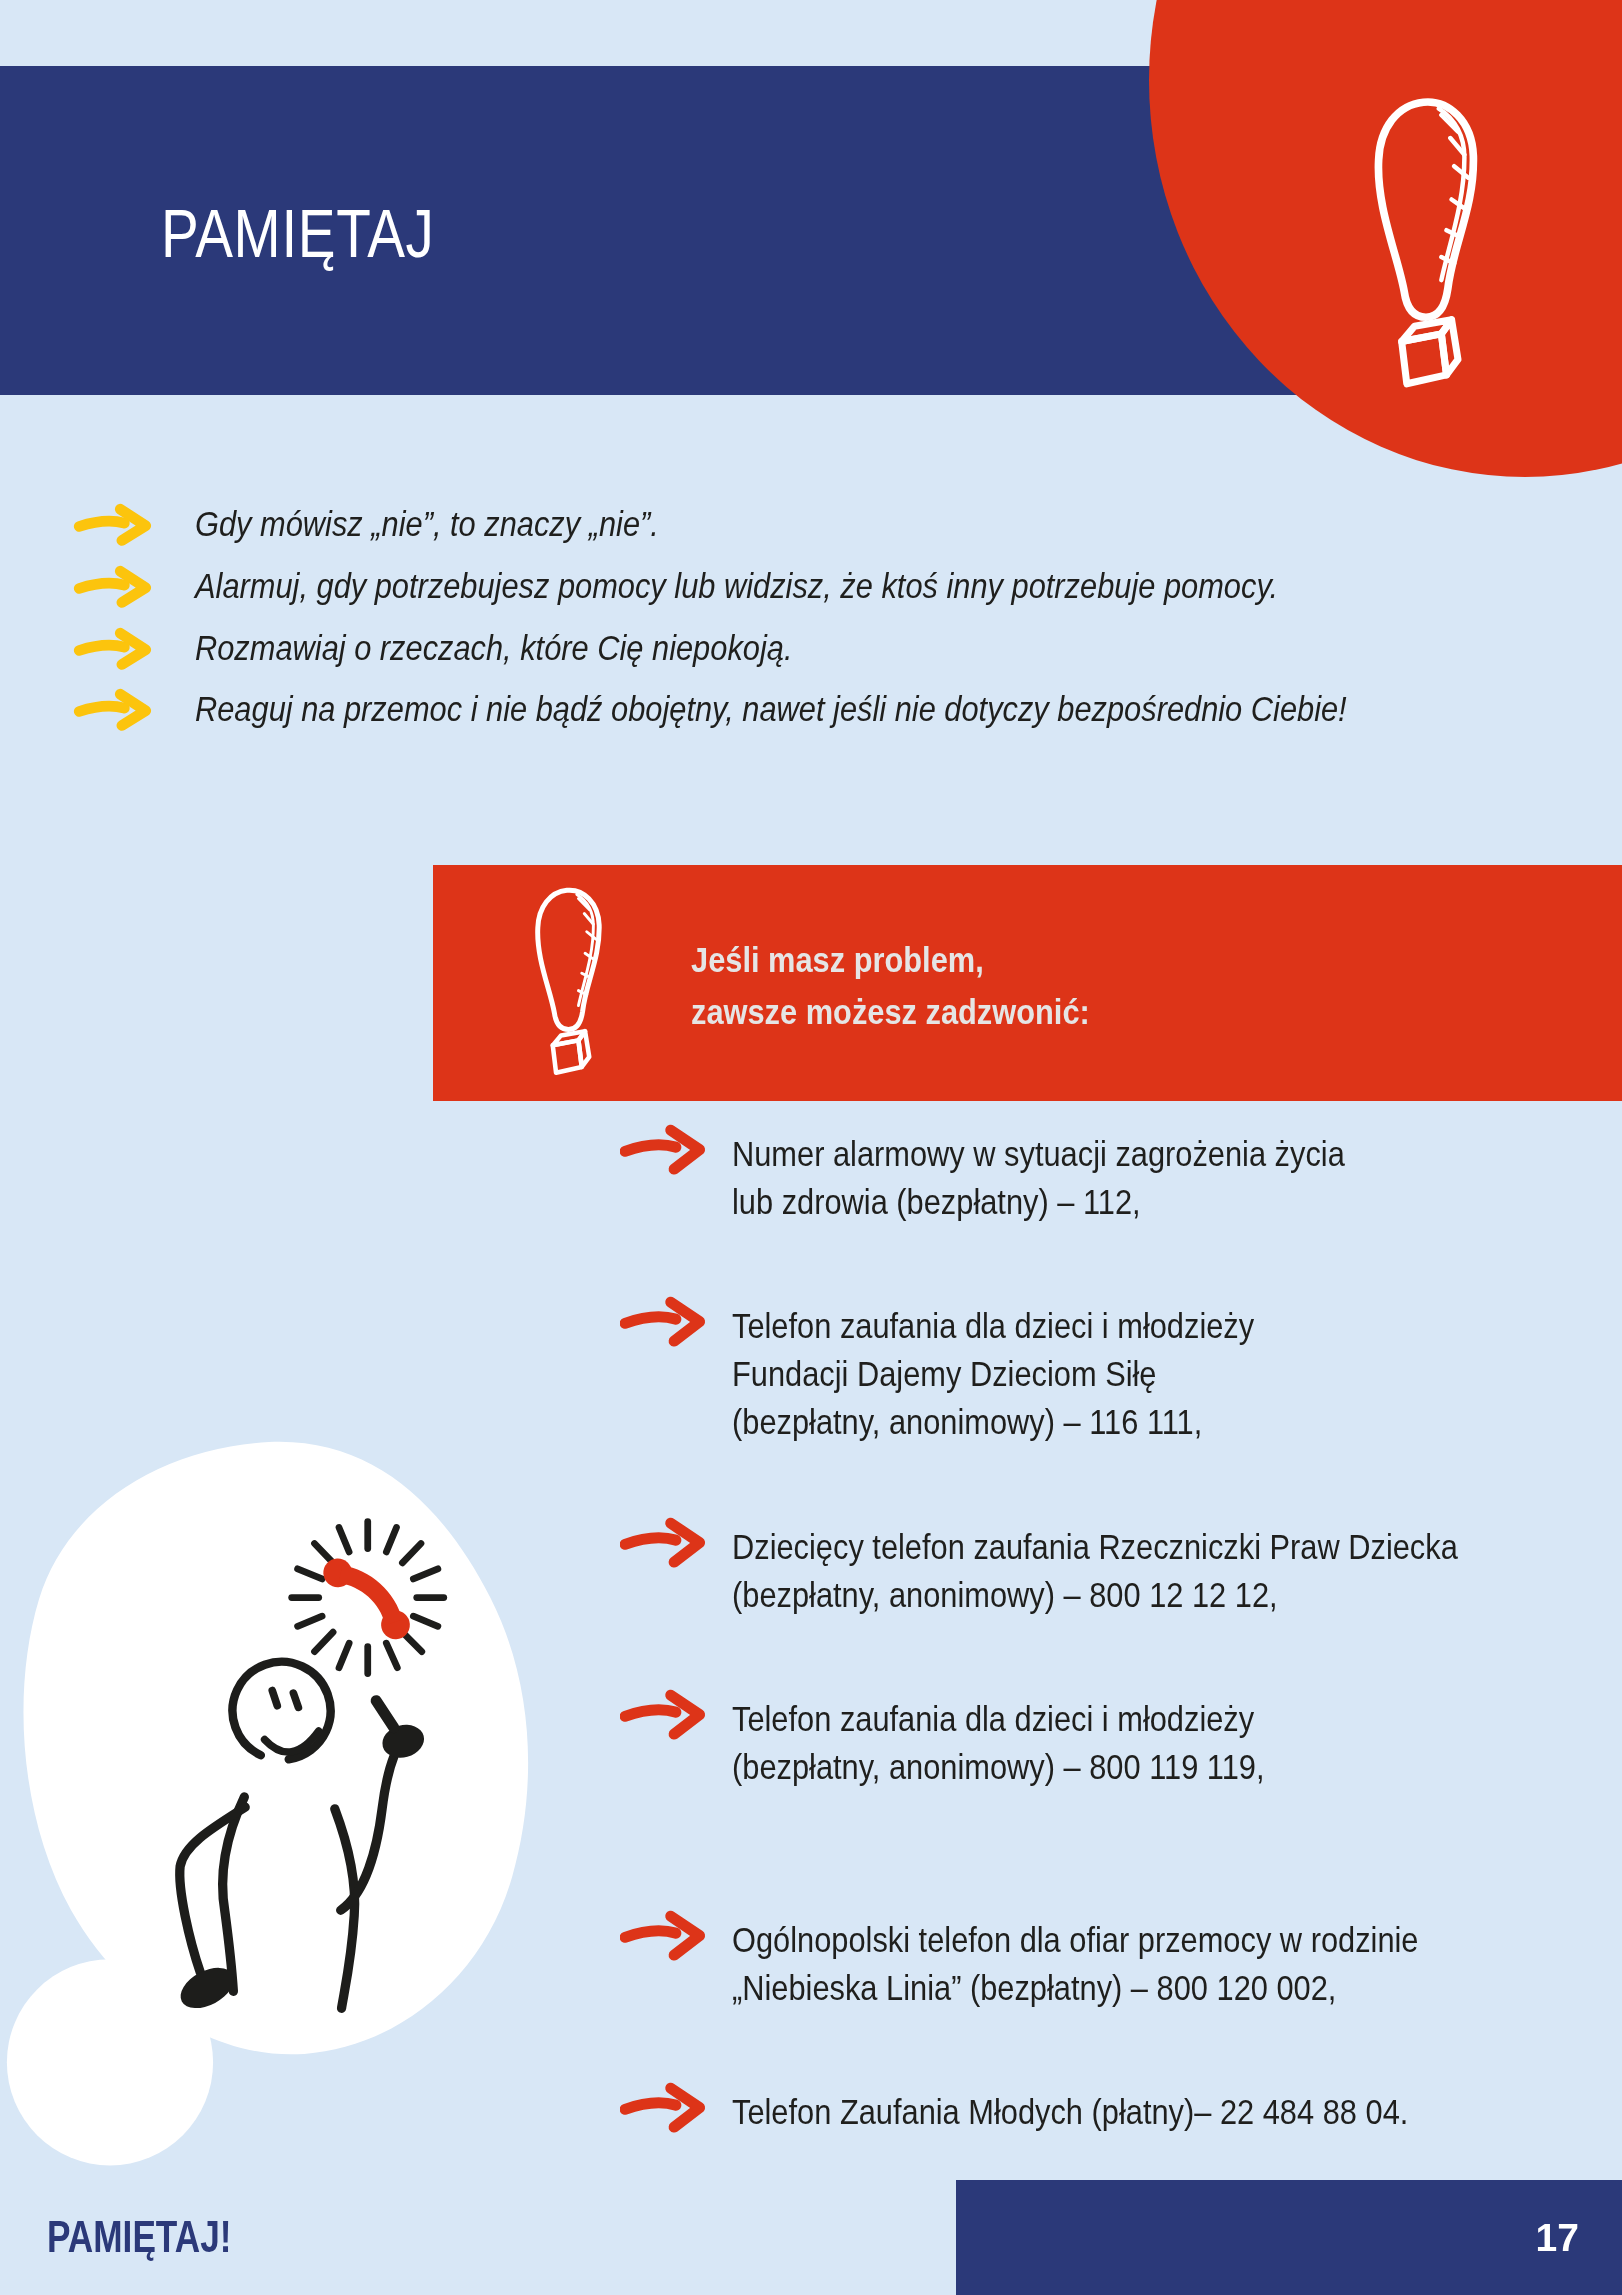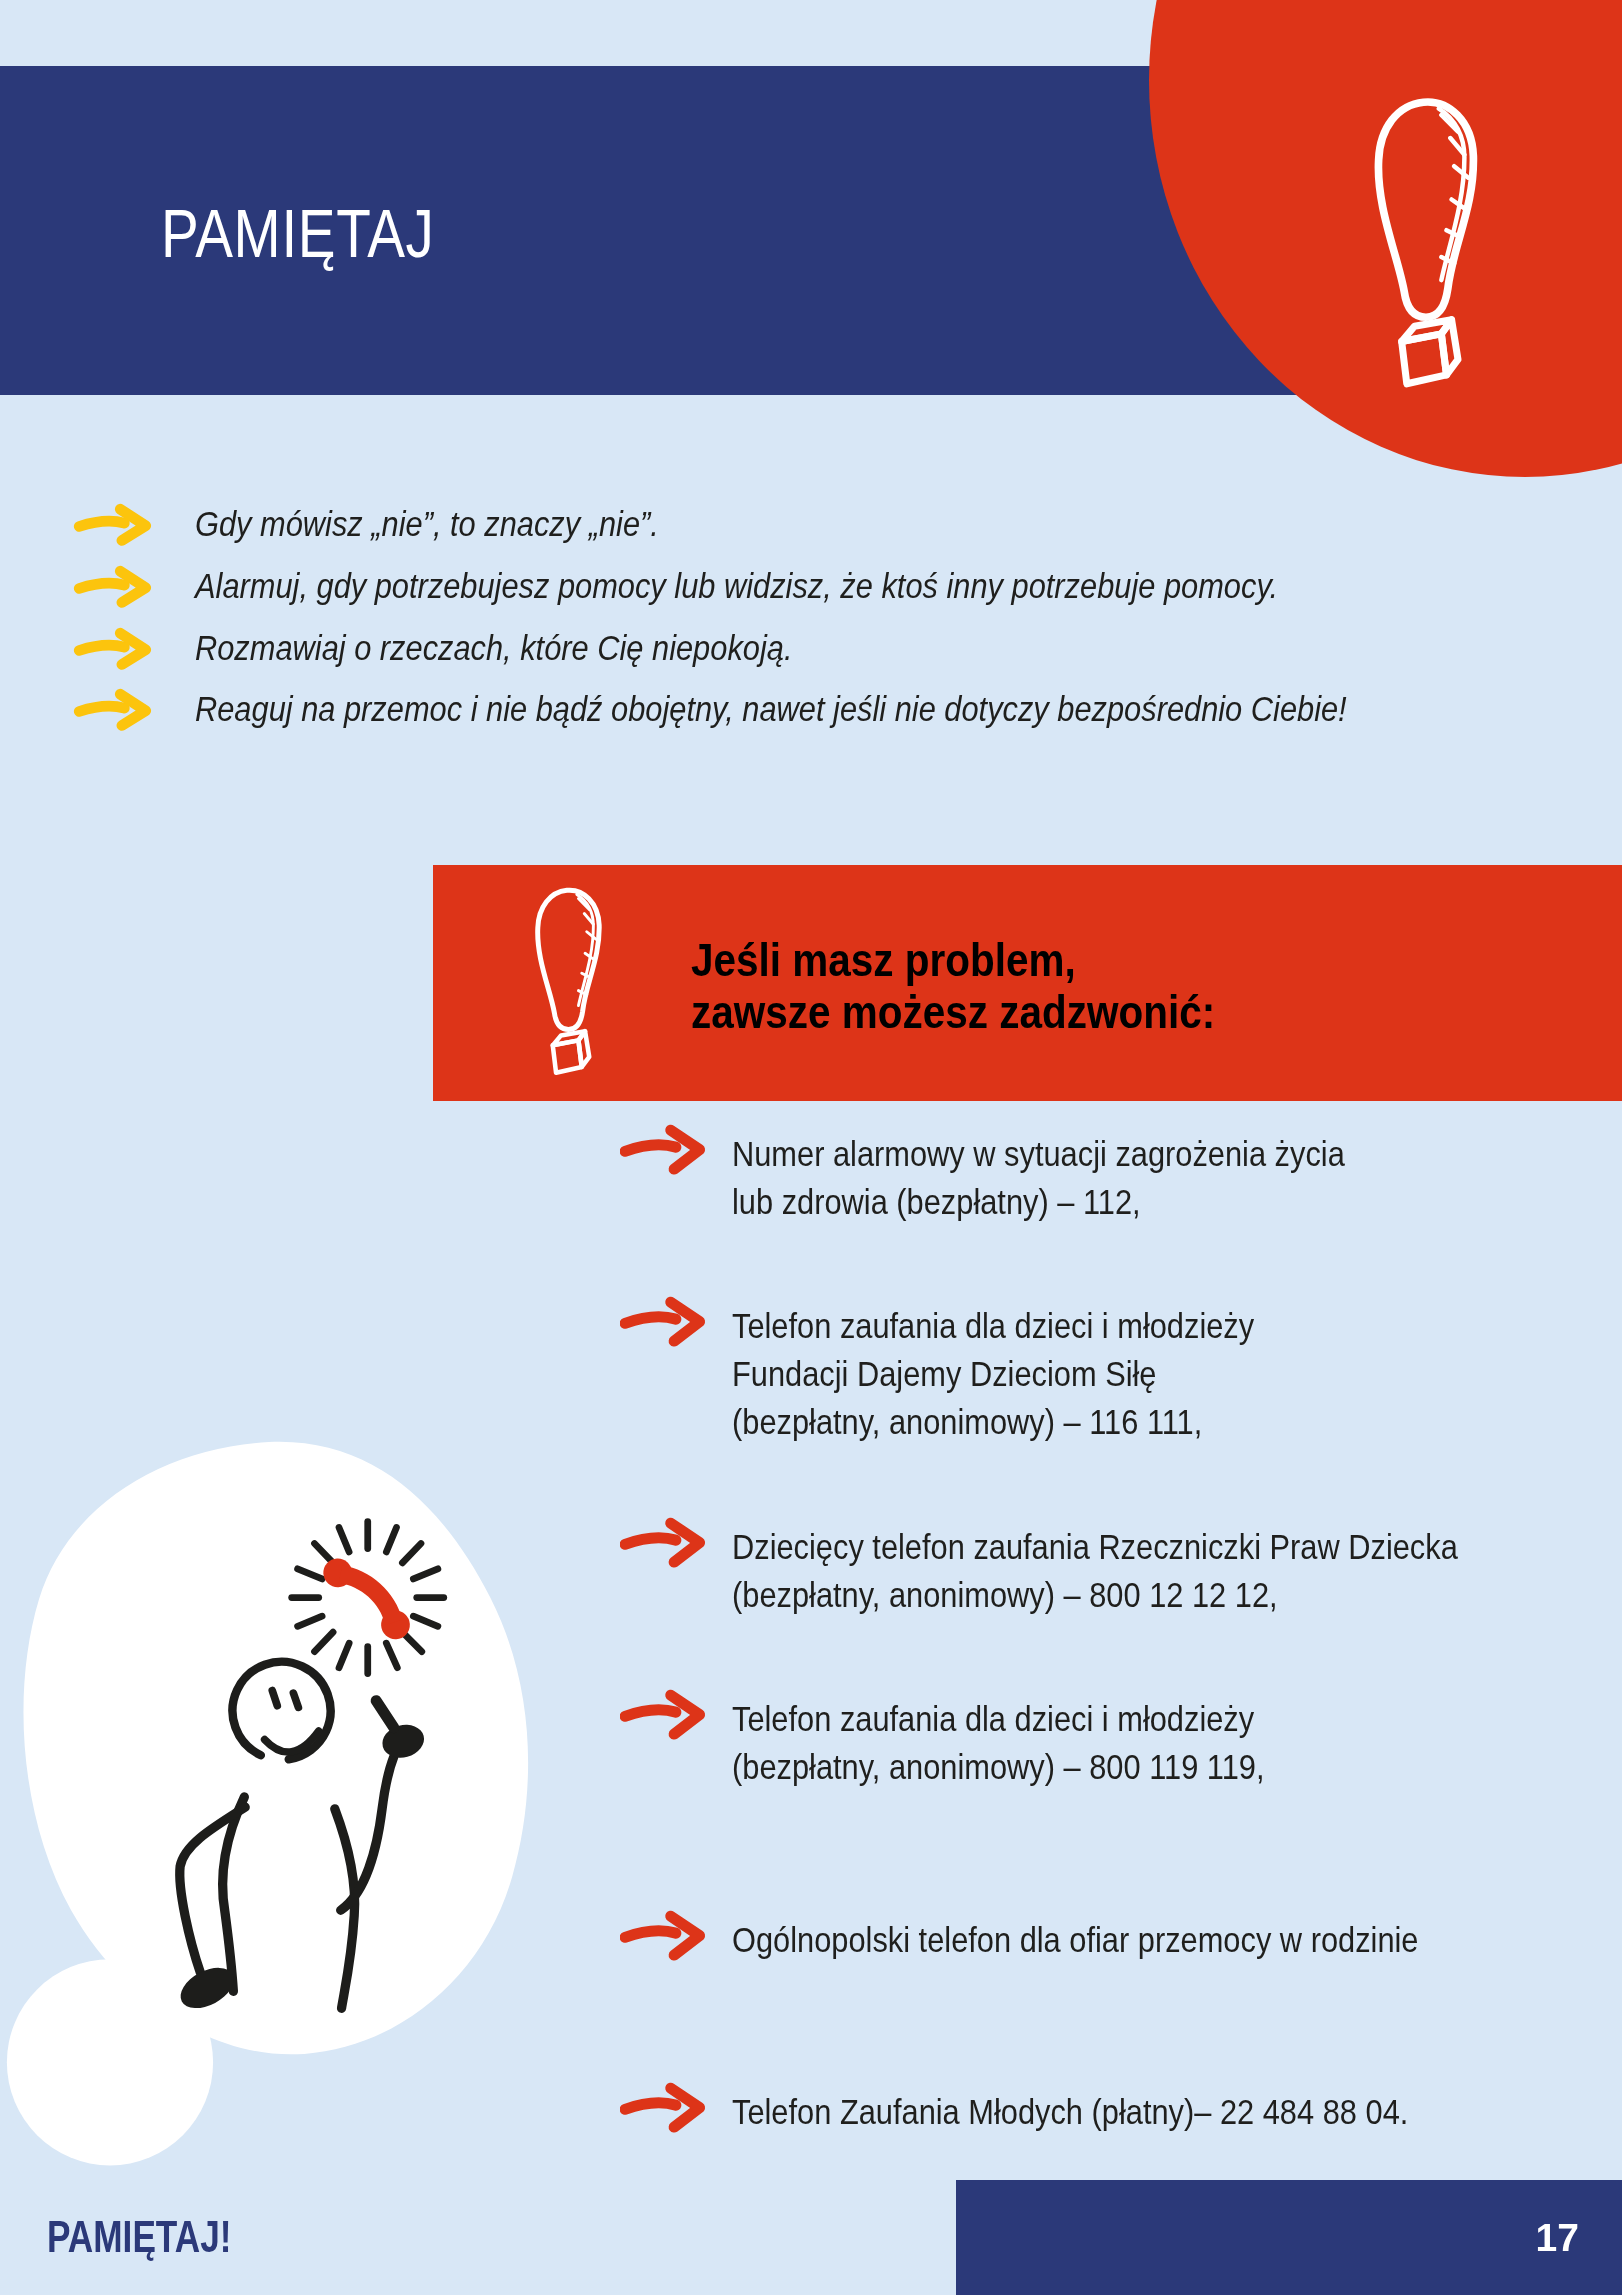--- a/index.html
+++ b/index.html
@@ -21,21 +21,21 @@
 
   
   .rem{position:absolute;left:72px;height:48px;z-index:1;}
   .rem .ar{position:absolute;left:0;top:0.8px;width:85px;height:46px;}
   .rem .txt{position:absolute;left:123px;top:0;height:48px;line-height:48px;
     font-size:35px;color:var(--ink,#1f1f1d);font-style:italic;}
 
   
   .callout{position:absolute;left:433px;top:865px;width:1190px;height:236px;background:var(--red,#dd3418);z-index:1;}
   .exc-box{position:absolute;left:93px;top:17px;width:85px;height:199px;}
-  .ctext{position:absolute;left:258px;top:69px;color:#000000;font-weight:bold;font-size:46px;}
+  .ctext{position:absolute;left:258px;top:69px;color:#e5e5e5;font-weight:bold;font-size:35px;}
   .ctext div{height:52px;line-height:52px;}
 
   
   .hot{position:absolute;left:620px;z-index:1;}
   .hot .ar{position:absolute;left:0;top:-10px;width:88px;height:61px;}
   .hot .lines{margin-left:112px;font-size:35px;color:var(--ink,#1f1f1d);text-decoration:underline;}
   .hot .lines div{height:48px;line-height:48px;}
 
   
   .figure{position:absolute;left:0;top:1437px;width:558px;height:769px;z-index:1;}
@@ -151,20 +151,21 @@
       <div><span class="cond">Telefon zaufania dla dzieci i młodzieży</span></div>
       <div><span class="cond">(bezpłatny, anonimowy) – 800 119 119,</span></div>
     </div>
   </div>
   <div class="hot" style="top:1916px">
     <svg class="ar" viewBox="0 0 104 72">
         <use href="#red-arrow-shape"></use>
       </svg>
     <div class="lines">
       <div><span class="cond">Ogólnopolski telefon dla ofiar przemocy w rodzinie</span></div>
+      <div><span class="cond">„Niebieska Linia” (bezpłatny) – 800 120 002,</span></div>
     </div>
   </div>
   <div class="hot" style="top:2088px">
     <svg class="ar" viewBox="0 0 104 72">
         <use href="#red-arrow-shape"></use>
       </svg>
     <div class="lines">
       <div><span class="cond">Telefon Zaufania Młodych (płatny)– 22 484 88 04.</span></div>
     </div>
   </div>

